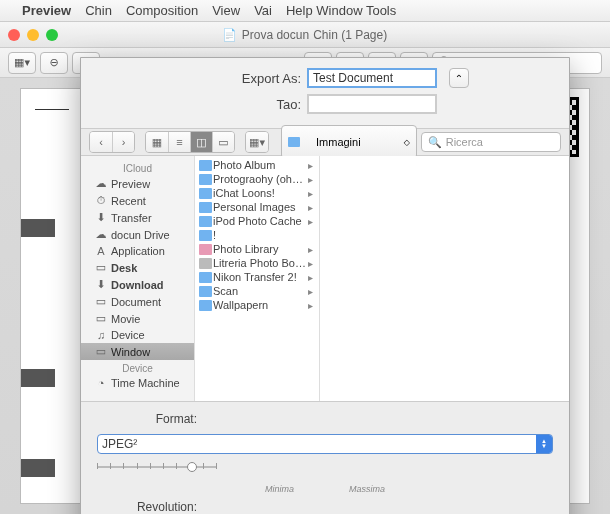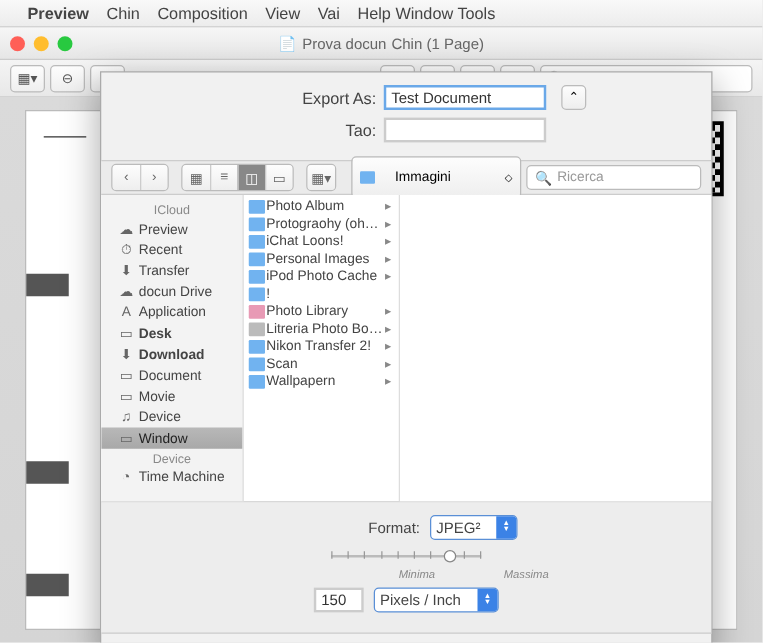--- a/index.html
+++ b/index.html
@@ -58,21 +58,21 @@
     .col1 { width: 125px; border-right: 1px solid #ddd; padding: 2px 0; font-size: 11px; overflow: hidden; }
     .fitem { padding: 1px 6px 1px 4px; display: flex; align-items: center; gap: 1px; color: #444; position: relative; white-space: nowrap; overflow: hidden; }
     .ficon { width: 13px; height: 11px; background: #71b3f0; border-radius: 1px; flex-shrink: 0; }
     .ficon.pink { background: #e89ab5; }
     .ficon.gray { background: #bbb; }
     .fname { flex: 1; overflow: hidden; text-overflow: ellipsis; }
     .farr { font-size: 10px; color: #888; }
     .col2 { flex: 1; background: #fff; }
     
     .dlg-fmt { background: #ededed; padding: 10px 16px; border-bottom: 1px solid #ccc; }
-    .fmtrow { display: flex; align-items: center; justify-content: center; gap: 8px; margin-bottom: 6px; font-size: 12px; color: #444; }
+    .fmtrow { display: flex; justify-content: center; gap: 8px; margin-bottom: 6px; font-size: 12px; color: #444; flex-direction: column; }
     .fmtlbl { width: 100px; text-align: right; }
     .fmtsel { height: 20px; border: 1px solid #5a8fd6; border-radius: 4px; background: #fff; font-size: 12px; padding: 0 4px; display: flex; align-items: center; min-width: 70px; position: relative; }
     .fmtsel .arrs { position: absolute; right: 0; top: 0; bottom: 0; width: 16px; background: #3b82e6; border-radius: 0 3px 3px 0; display: flex; flex-direction: column; align-items: center; justify-content: center; color: #fff; font-size: 6px; line-height: 5px; }
     .slider { width: 120px; height: 14px; position: relative; }
     .slider .track { position: absolute; top: 6px; left: 0; right: 0; height: 2px; background: #bbb; }
     .slider .tick { position: absolute; top: 3px; width: 1px; height: 6px; background: #999; }
     .slider .knob { position: absolute; top: 2px; width: 10px; height: 10px; border-radius: 50%; background: #fff; border: 1px solid #888; left: 75%; }
     .qlbls { display: flex; justify-content: space-between; width: 120px; font-size: 9px; color: #888; margin: 0 auto; font-style: italic; }
     
     .dlg-bot { padding: 8px 12px; display: flex; align-items: center; gap: 8px; }
@@ -302,20 +302,21 @@
       </div>
     </div>
     <div class="fmtrow" style="margin-top:-4px">
       <span class="fmtlbl"></span>
       <div class="qlbls">
           <span>Minima</span>
           <span>Massima</span>
         </div>
     </div>
     <div class="fmtrow">
+      <span class="fmtlbl">Revolution:</span>
       <input class="fieldinput" style="width: 40px; border-color: rgb(204, 204, 204);" value="150">
       <div class="fmtsel" style="min-width:100px">
         <span>Pixels / Inch</span>
           <div class="arrs">▲<br>▼</div>
       </div>
     </div>
   </div>
 
   <div class="dlg-bot">
 

